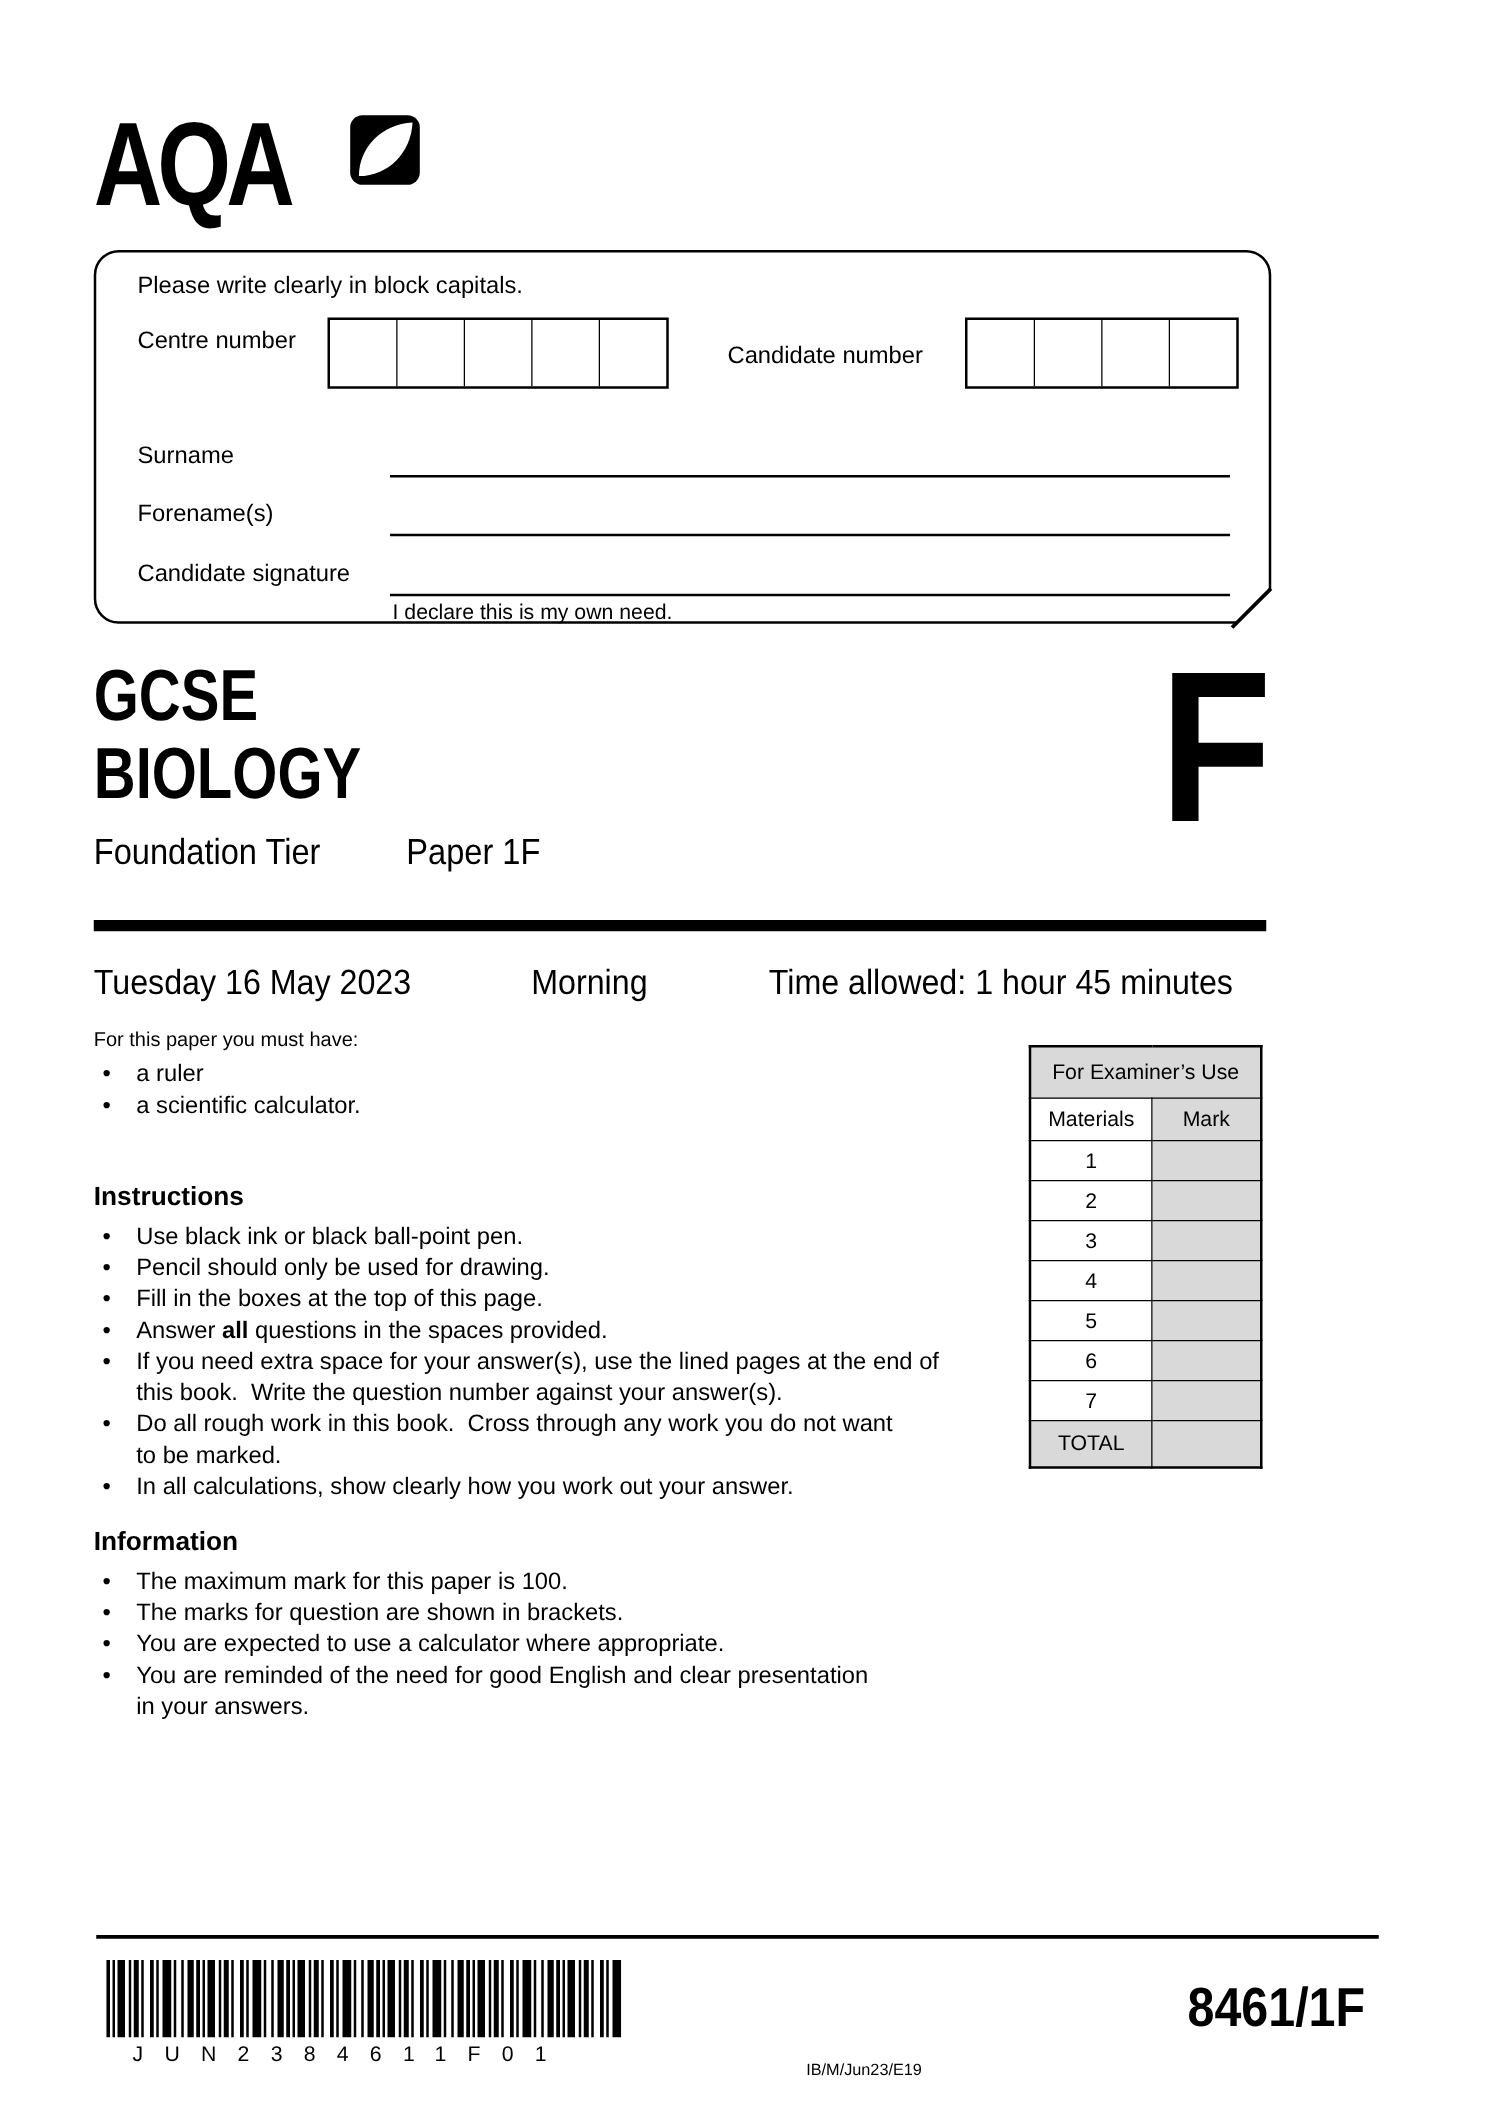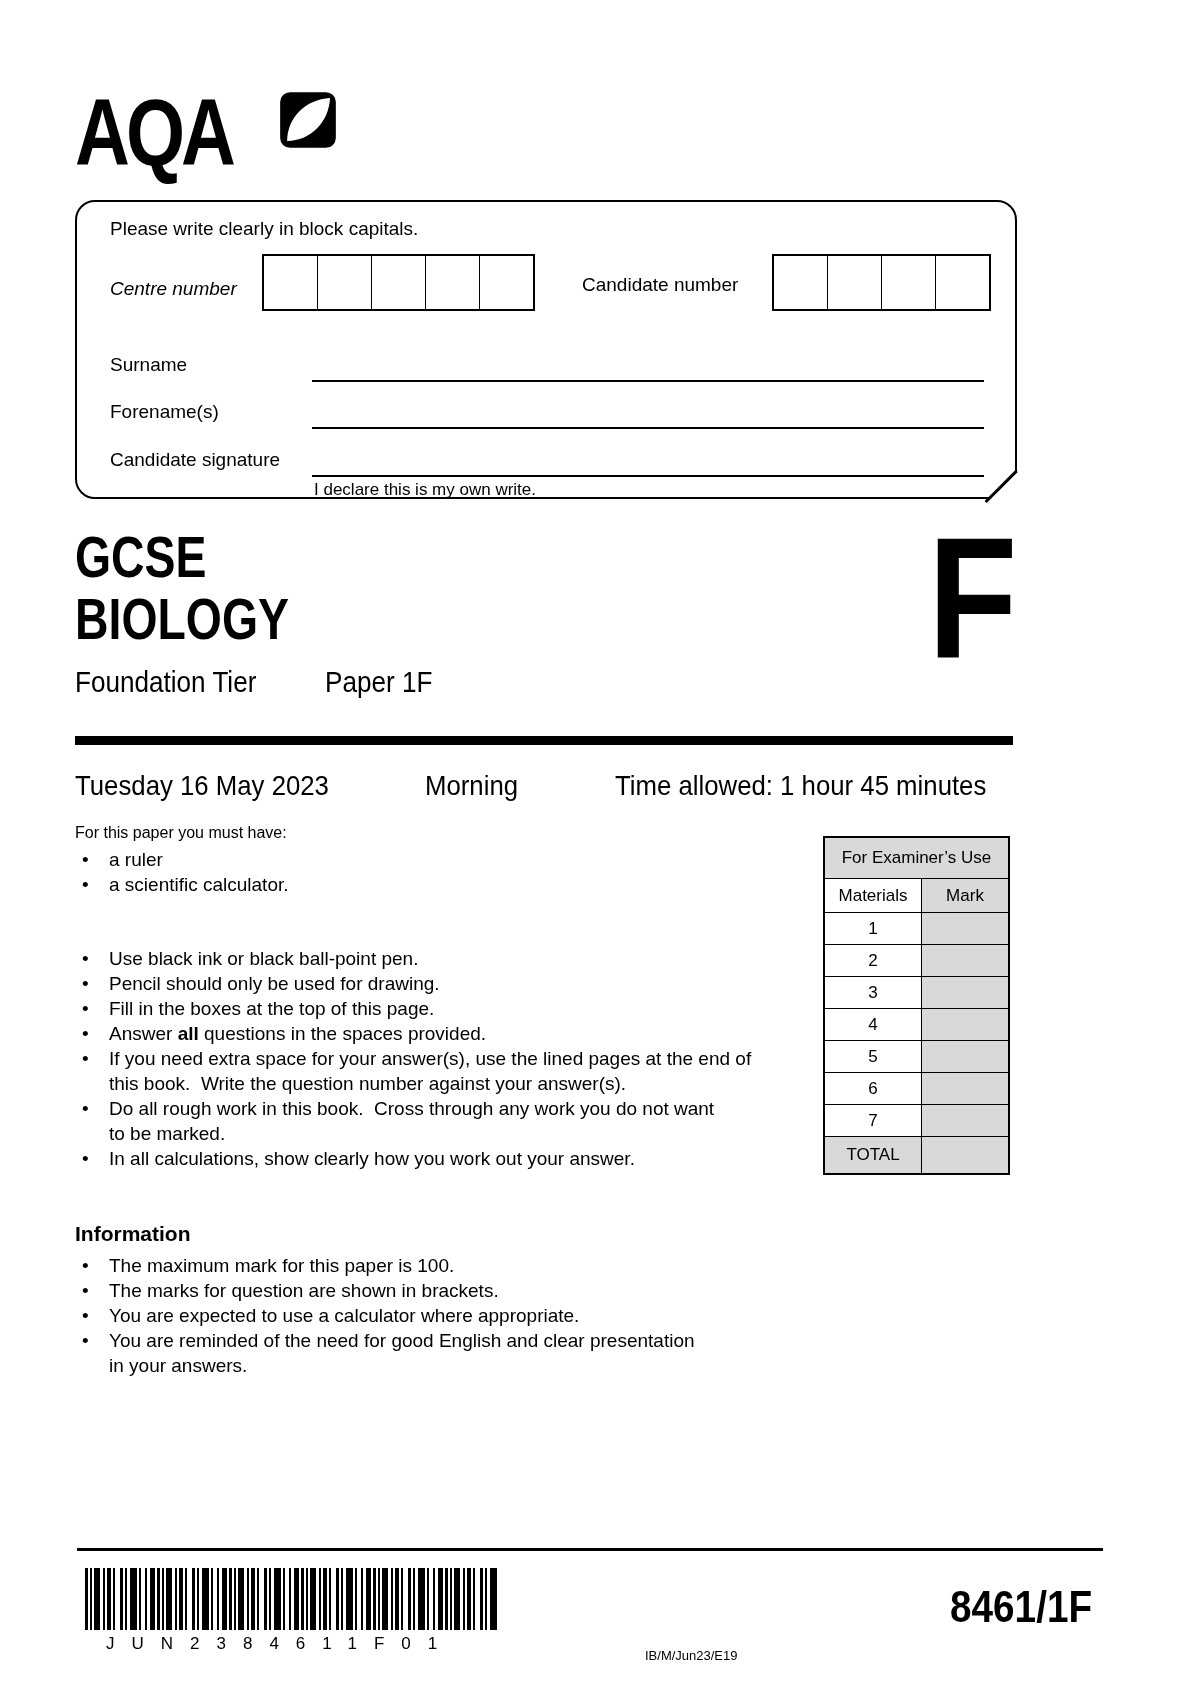--- a/index.html
+++ b/index.html
@@ -90,21 +90,21 @@
     </svg>
   </span>
 </div>
 
 <div class="abs" id="candidate-box">
   <div class="chamfer-mask"></div>
   <div class="chamfer-line"></div>
 
   <div class="cb-text" style="left:33px; top:16px;">Please write clearly in block capitals.</div>
 
-  <div class="cb-text" style="left:33px; top:76px;font-style:italic;">Centre number</div>
+  <div class="cb-text" style="left:33px; top:60px;">Centre number</div>
   <div class="cells" style="left:185px; top:52px;">
       <div class="cell"></div>
       <div class="cell"></div>
       <div class="cell"></div>
       <div class="cell"></div>
       <div class="cell"></div>
     </div>
 
   <div class="cb-text" style="left:505px; top:72px;">Candidate number</div>
   <div class="cells" style="left:695px; top:52px;">
@@ -116,21 +116,21 @@
 
   <div class="cb-text" style="left:33px; top:152px;text-align:center;">Surname</div>
   <div class="uline" style="left:235px; top:178px; width:672px;"></div>
 
   <div class="cb-text" style="left:33px; top:199px;">Forename(s)</div>
   <div class="uline" style="left:235px; top:225px; width:672px;"></div>
 
   <div class="cb-text" style="left:33px; top:247px;">Candidate signature</div>
   <div class="uline" style="left:235px; top:273px; width:672px;"></div>
 
-  <div class="cb-text" style="left:237px; top:278px; font-size:17px;">I declare this is my own write.</div>
+  <div class="cb-text" style="left:237px; top:278px; font-size:17px;">I declare this is my own need.</div>
 </div>
 
 <div class="big-title" style="top:528px;">GCSE</div>
 <div class="big-title" style="top:590px;">BIOLOGY</div>
 <div id="tier-letter">F</div>
 
 <div id="tier-line">
   <span>Foundation Tier</span>
   <span>Paper 1F</span>
 </div>
@@ -149,20 +149,21 @@
         <span class="bullet-text"><span>a ruler</span></span>
       </div>
       <div class="bullet-item">
         <span class="dot">•</span>
         <span class="bullet-text"><span>a scientific calculator.</span></span>
       </div>
     </div>
 </div>
 
 <div class="section" style="top:946px;">
+  <h3>Instructions</h3>
   <div>
       <div class="bullet-item">
         <span class="dot">•</span>
         <span class="bullet-text"><span>Use black ink or black ball-point pen.</span></span>
       </div>
       <div class="bullet-item">
         <span class="dot">•</span>
         <span class="bullet-text"><span>Pencil should only be used for drawing.</span></span>
       </div>
       <div class="bullet-item">

